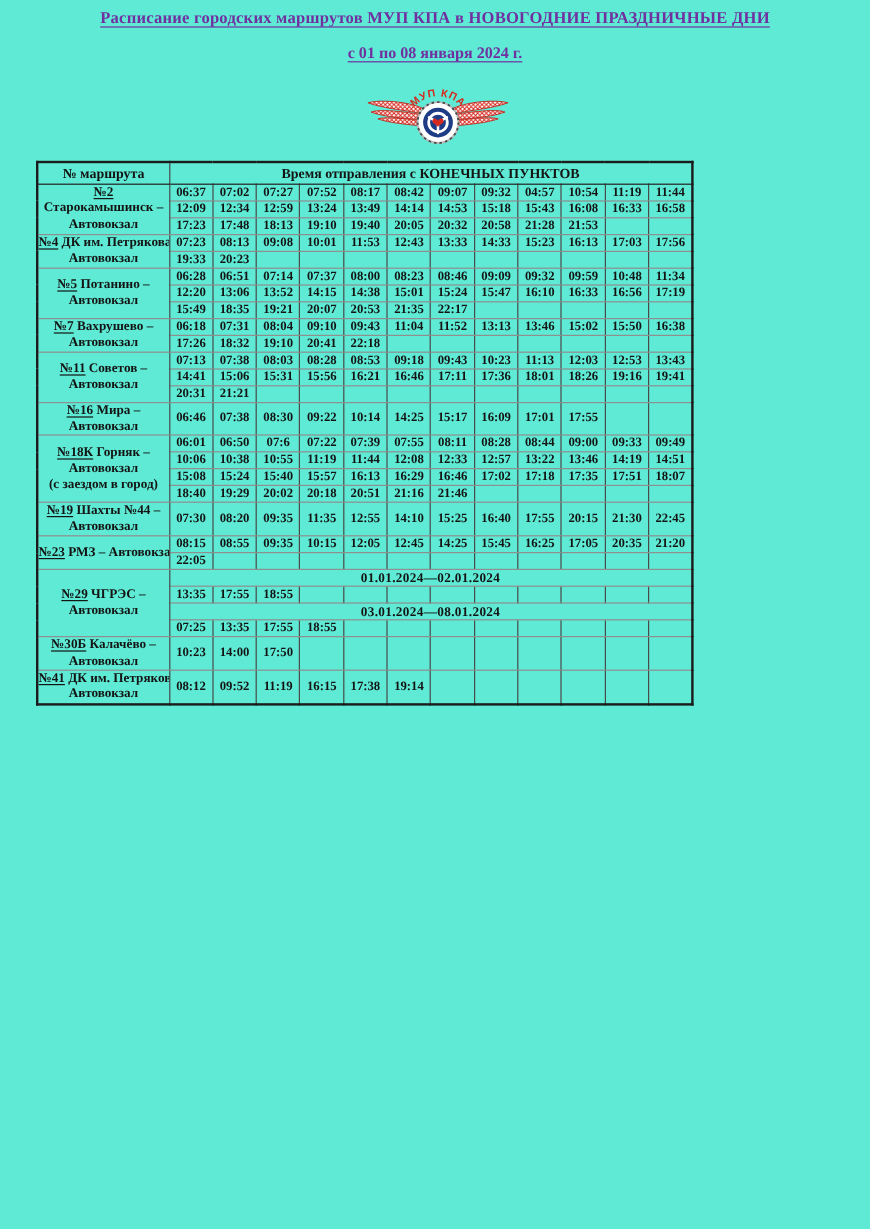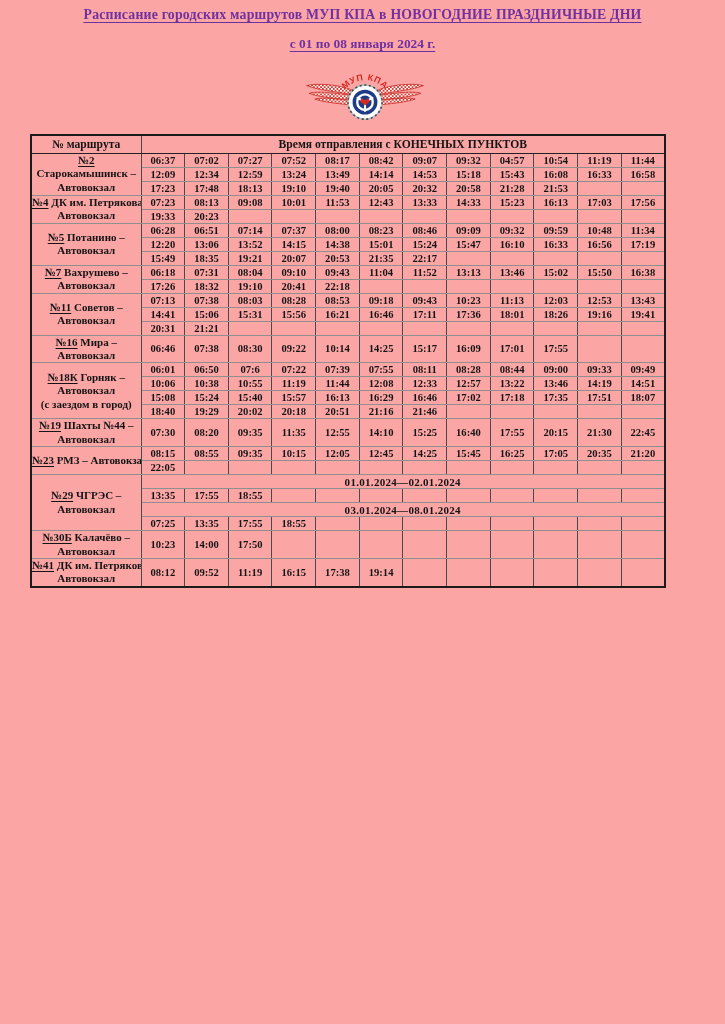--- a/index.html
+++ b/index.html
@@ -1,38 +1,38 @@
 <!DOCTYPE html>
 <html><head>
 <meta charset="utf-8">
 <style>
   * { box-sizing: border-box; }
   html, body { margin: 0; padding: 0; background: #ffffff; }
   .page {
     position: relative;
     width: 725px; height: 1024px;
     margin: 0 auto;
-    background: #fca5a5;
+    background: #5eead4;
     font-family: "Liberation Serif", "DejaVu Serif", serif;
     overflow: hidden;
   }
   .doc-title {
     position: absolute; left: 0; width: 100%;
     text-align: center;
     color: #7030A0;
     font-weight: bold;
   }
   .doc-title .underl { text-decoration: underline; text-underline-offset: 3px; }
   #title1 { top: 7px;  font-size: 13.8px; letter-spacing: .2px; }
   #title2 { top: 36px; font-size: 13.4px; }
   .logo-wrap { position: absolute; top: 68px; left: 303px; width: 124px; height: 60px; }
 
   table.schedule {
     position: absolute; left: 30px; top: 134px;
-    width: 636px;
+    width: 548px;
     border-collapse: collapse;
     table-layout: fixed;
     border: 2px solid #1b1b1b;
   }
   table.schedule col.c-label { width: 110px; }
   table.schedule th, table.schedule td {
     border-left: 1px solid #4a4a4a;
     border-right: 1px solid #4a4a4a;
     border-top: 1px solid #8f8f8f;
     border-bottom: 1px solid #8f8f8f;

